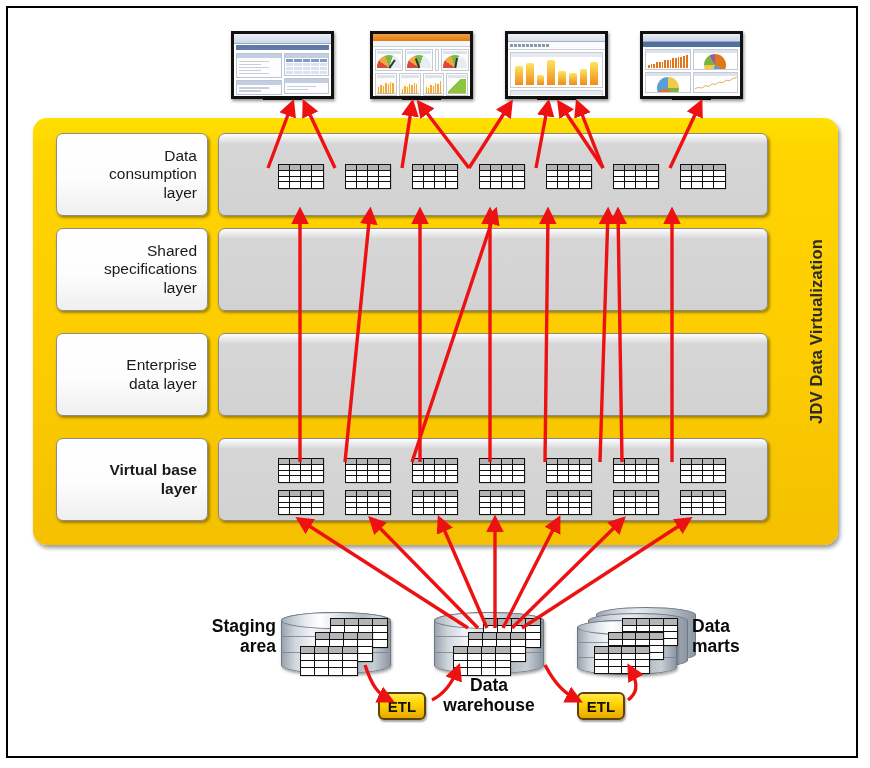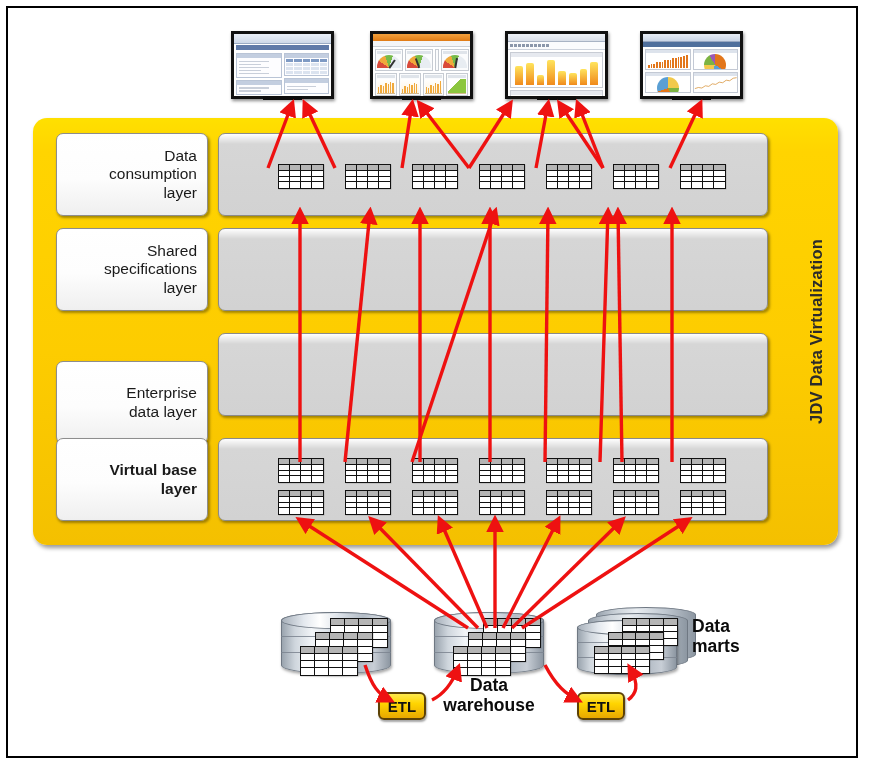--- a/index.html
+++ b/index.html
@@ -464,21 +464,21 @@
     </div>
     <div class="layer-band" style="left:185px;top:15px;width:550px;height:83px;"></div>
 
     <div class="layer-label" style="left:23px;top:110px;height:83px;">
       <span style="white-space:pre-line;">Shared
 specifications
 layer</span>
     </div>
     <div class="layer-band" style="left:185px;top:110px;width:550px;height:83px;"></div>
 
-    <div class="layer-label" style="left:23px;top:215px;height:83px;margin-top:28px;">
+    <div class="layer-label" style="left:23px;top:215px;height:83px;">
       <span style="white-space:pre-line;">Enterprise
 data layer</span>
     </div>
     <div class="layer-band" style="left:185px;top:215px;width:550px;height:83px;"></div>
 
     <div class="layer-label" style="left:23px;top:320px;height:83px;">
       <span style="white-space:pre-line;font-weight:bold;">Virtual base
 layer</span>
     </div>
     <div class="layer-band" style="left:185px;top:320px;width:550px;height:83px;"></div>
@@ -1110,20 +1110,22 @@
         <i></i>
         <i></i>
       </div>
       <div class="tr">
         <i></i>
         <i></i>
         <i></i>
         <i></i>
       </div>
     </div>
+  <div class="cyl-label" style="left:186px;top:617px;width:90px;text-align:right;">Staging
+area</div>
 
   <div class="cyl" style="left:434px;top:612px;width:110px;height:62px;">
     <div class="body"></div>
     <div class="ring" style="top:38%"></div>
     <div class="ring" style="top:64%"></div>
     <div class="top"></div>
   </div>
   <div class="tbl" style="left:483px;top:618px;width:58px;height:30px;">
       <div class="tr hd">
         <i></i>

